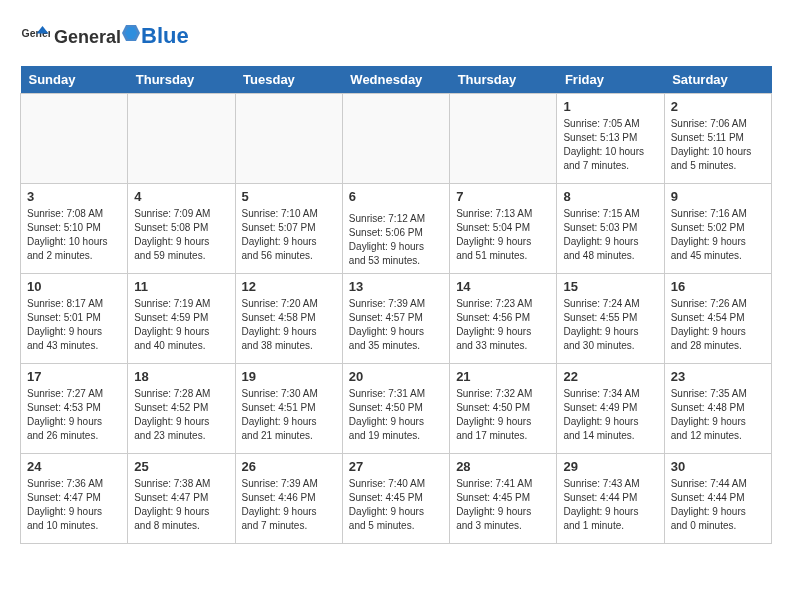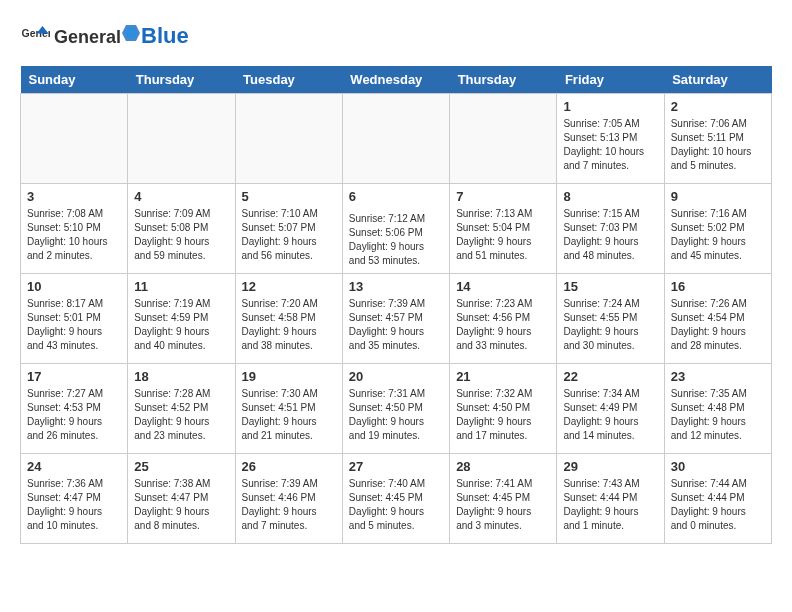--- a/index.html
+++ b/index.html
@@ -174,21 +174,21 @@
         <td>
           <span class="day-number">7</span>
           <div class="day-info" style="white-space: pre-line;">Sunrise: 7:13 AM
 Sunset: 5:04 PM
 Daylight: 9 hours
 and 51 minutes.</div>
         </td>
         <td>
           <span class="day-number">8</span>
           <div class="day-info" style="white-space: pre-line;">Sunrise: 7:15 AM
-Sunset: 7:03 PM
+Sunset: 5:03 PM
 Daylight: 9 hours
 and 48 minutes.</div>
         </td>
         <td>
           <span class="day-number">9</span>
           <div class="day-info" style="white-space: pre-line;">Sunrise: 7:16 AM
 Sunset: 5:02 PM
 Daylight: 9 hours
 and 45 minutes.</div>
         </td>

